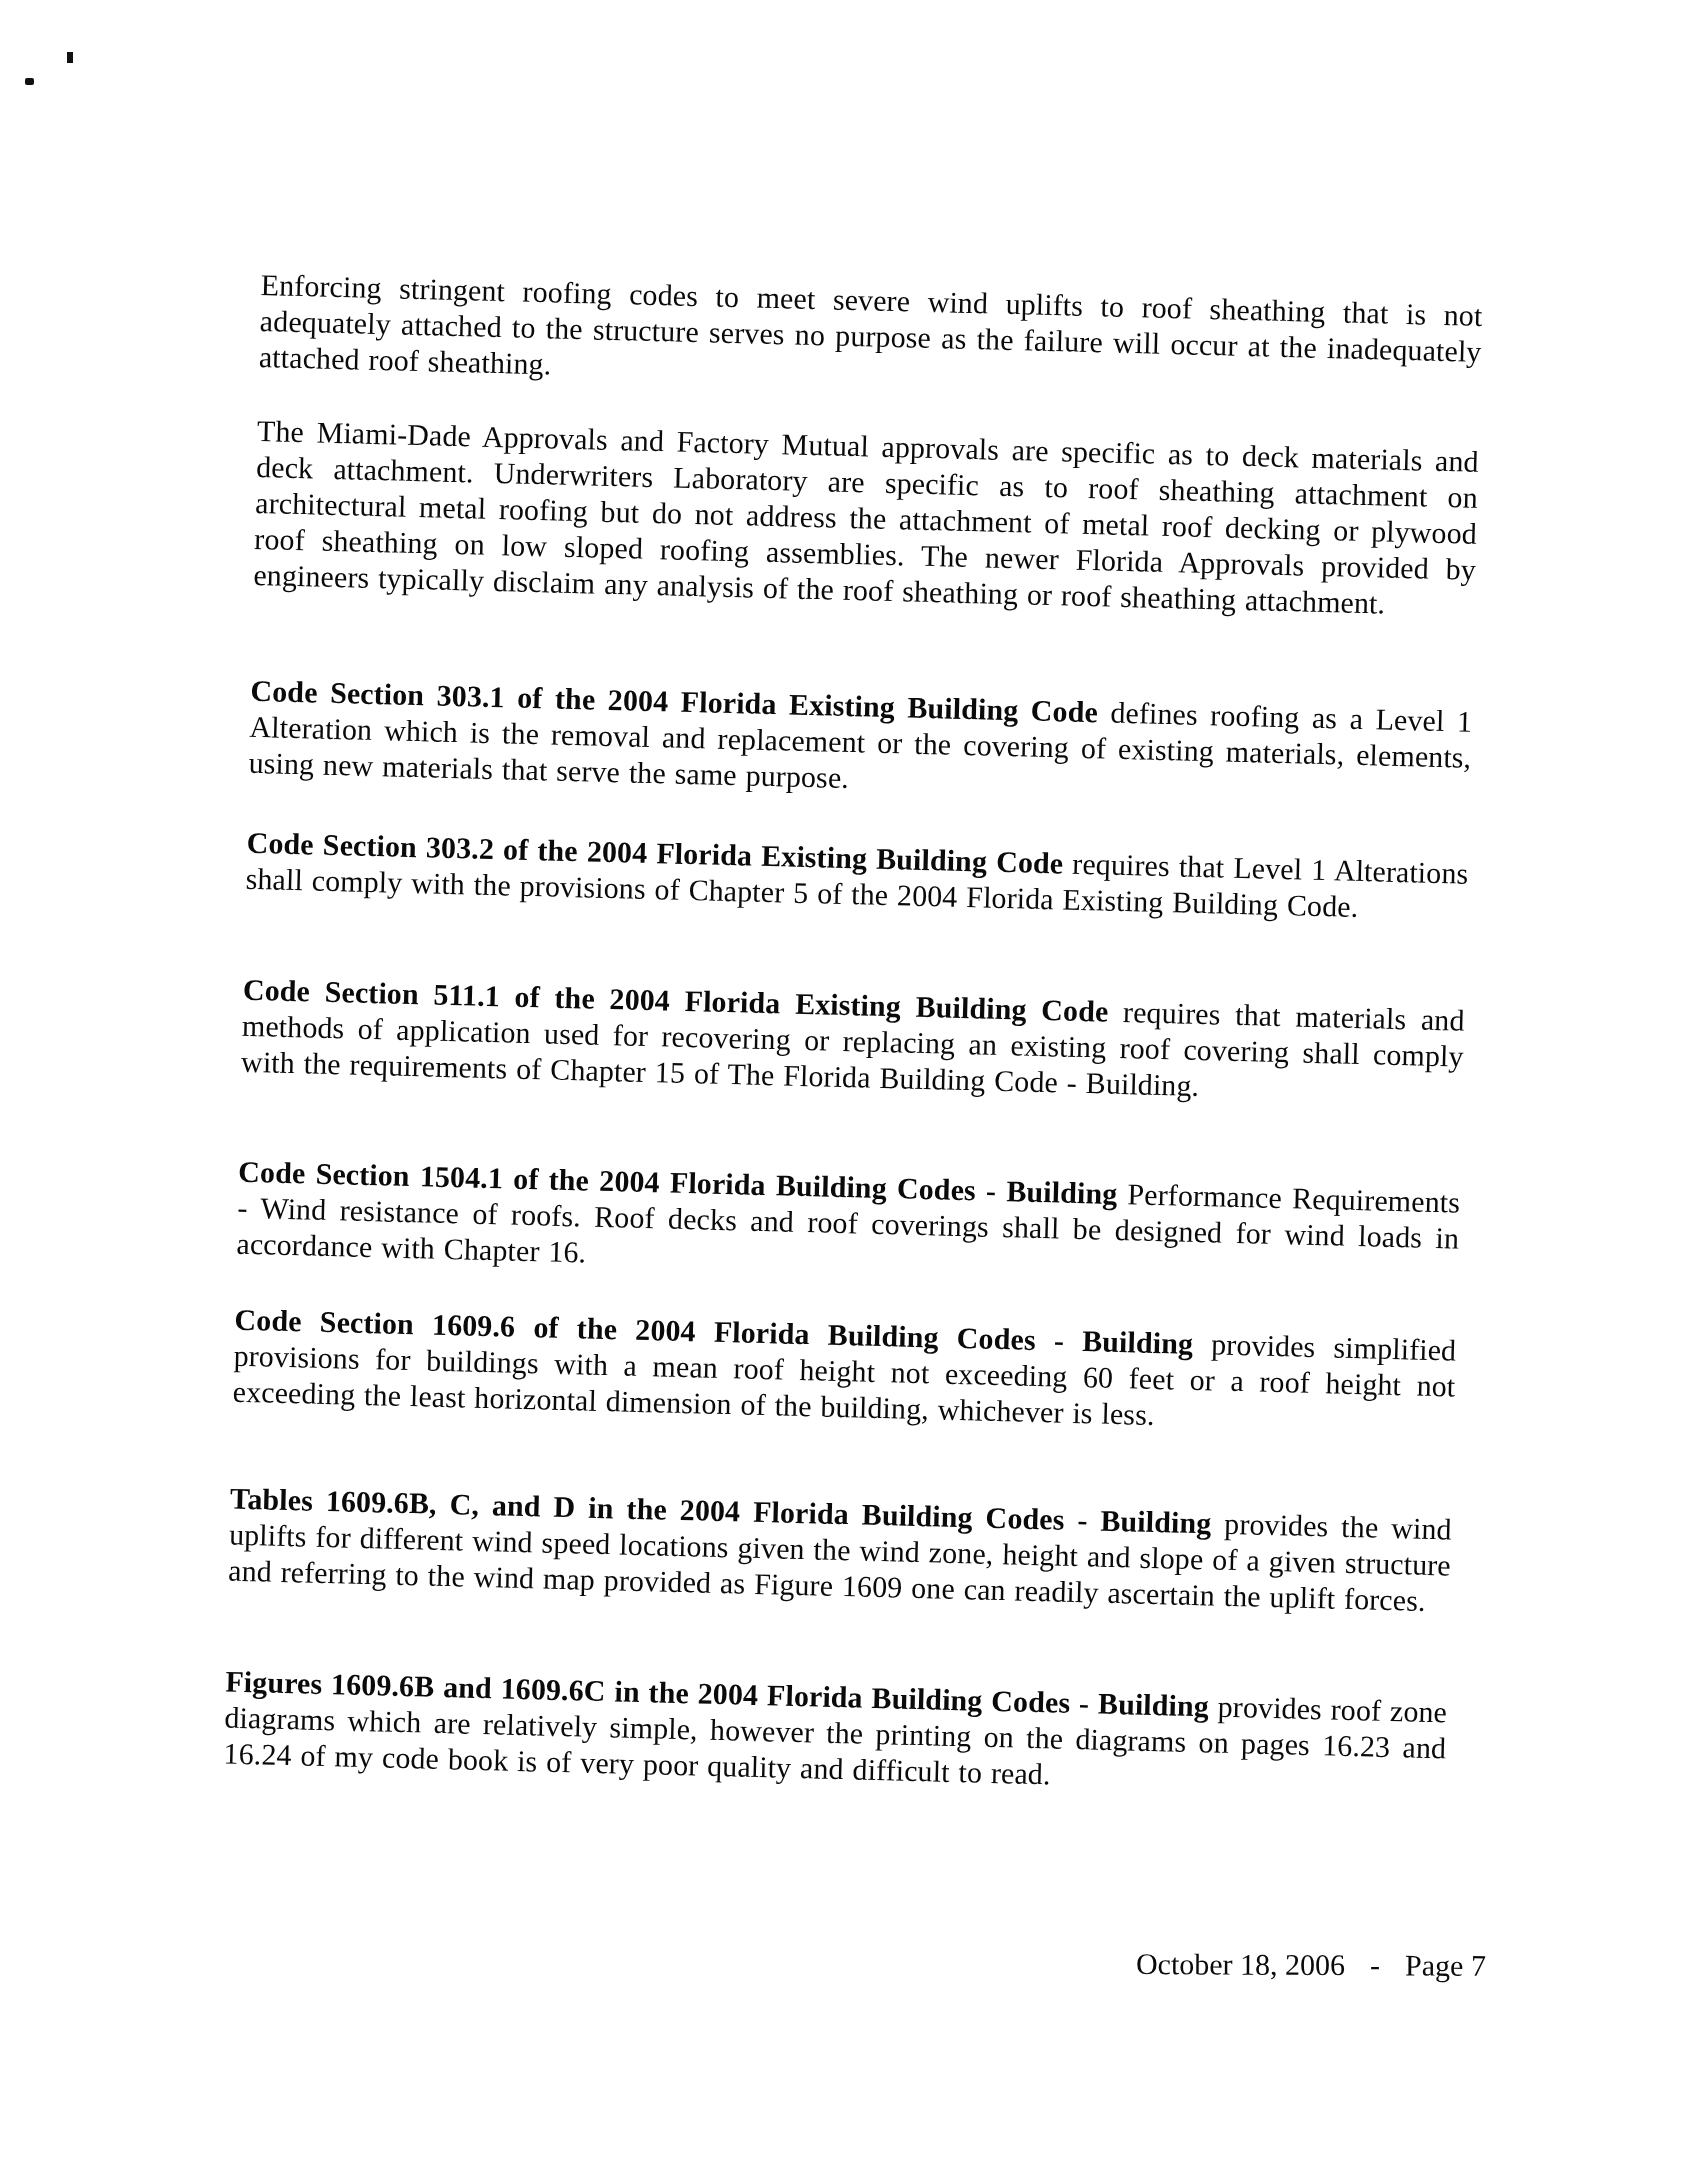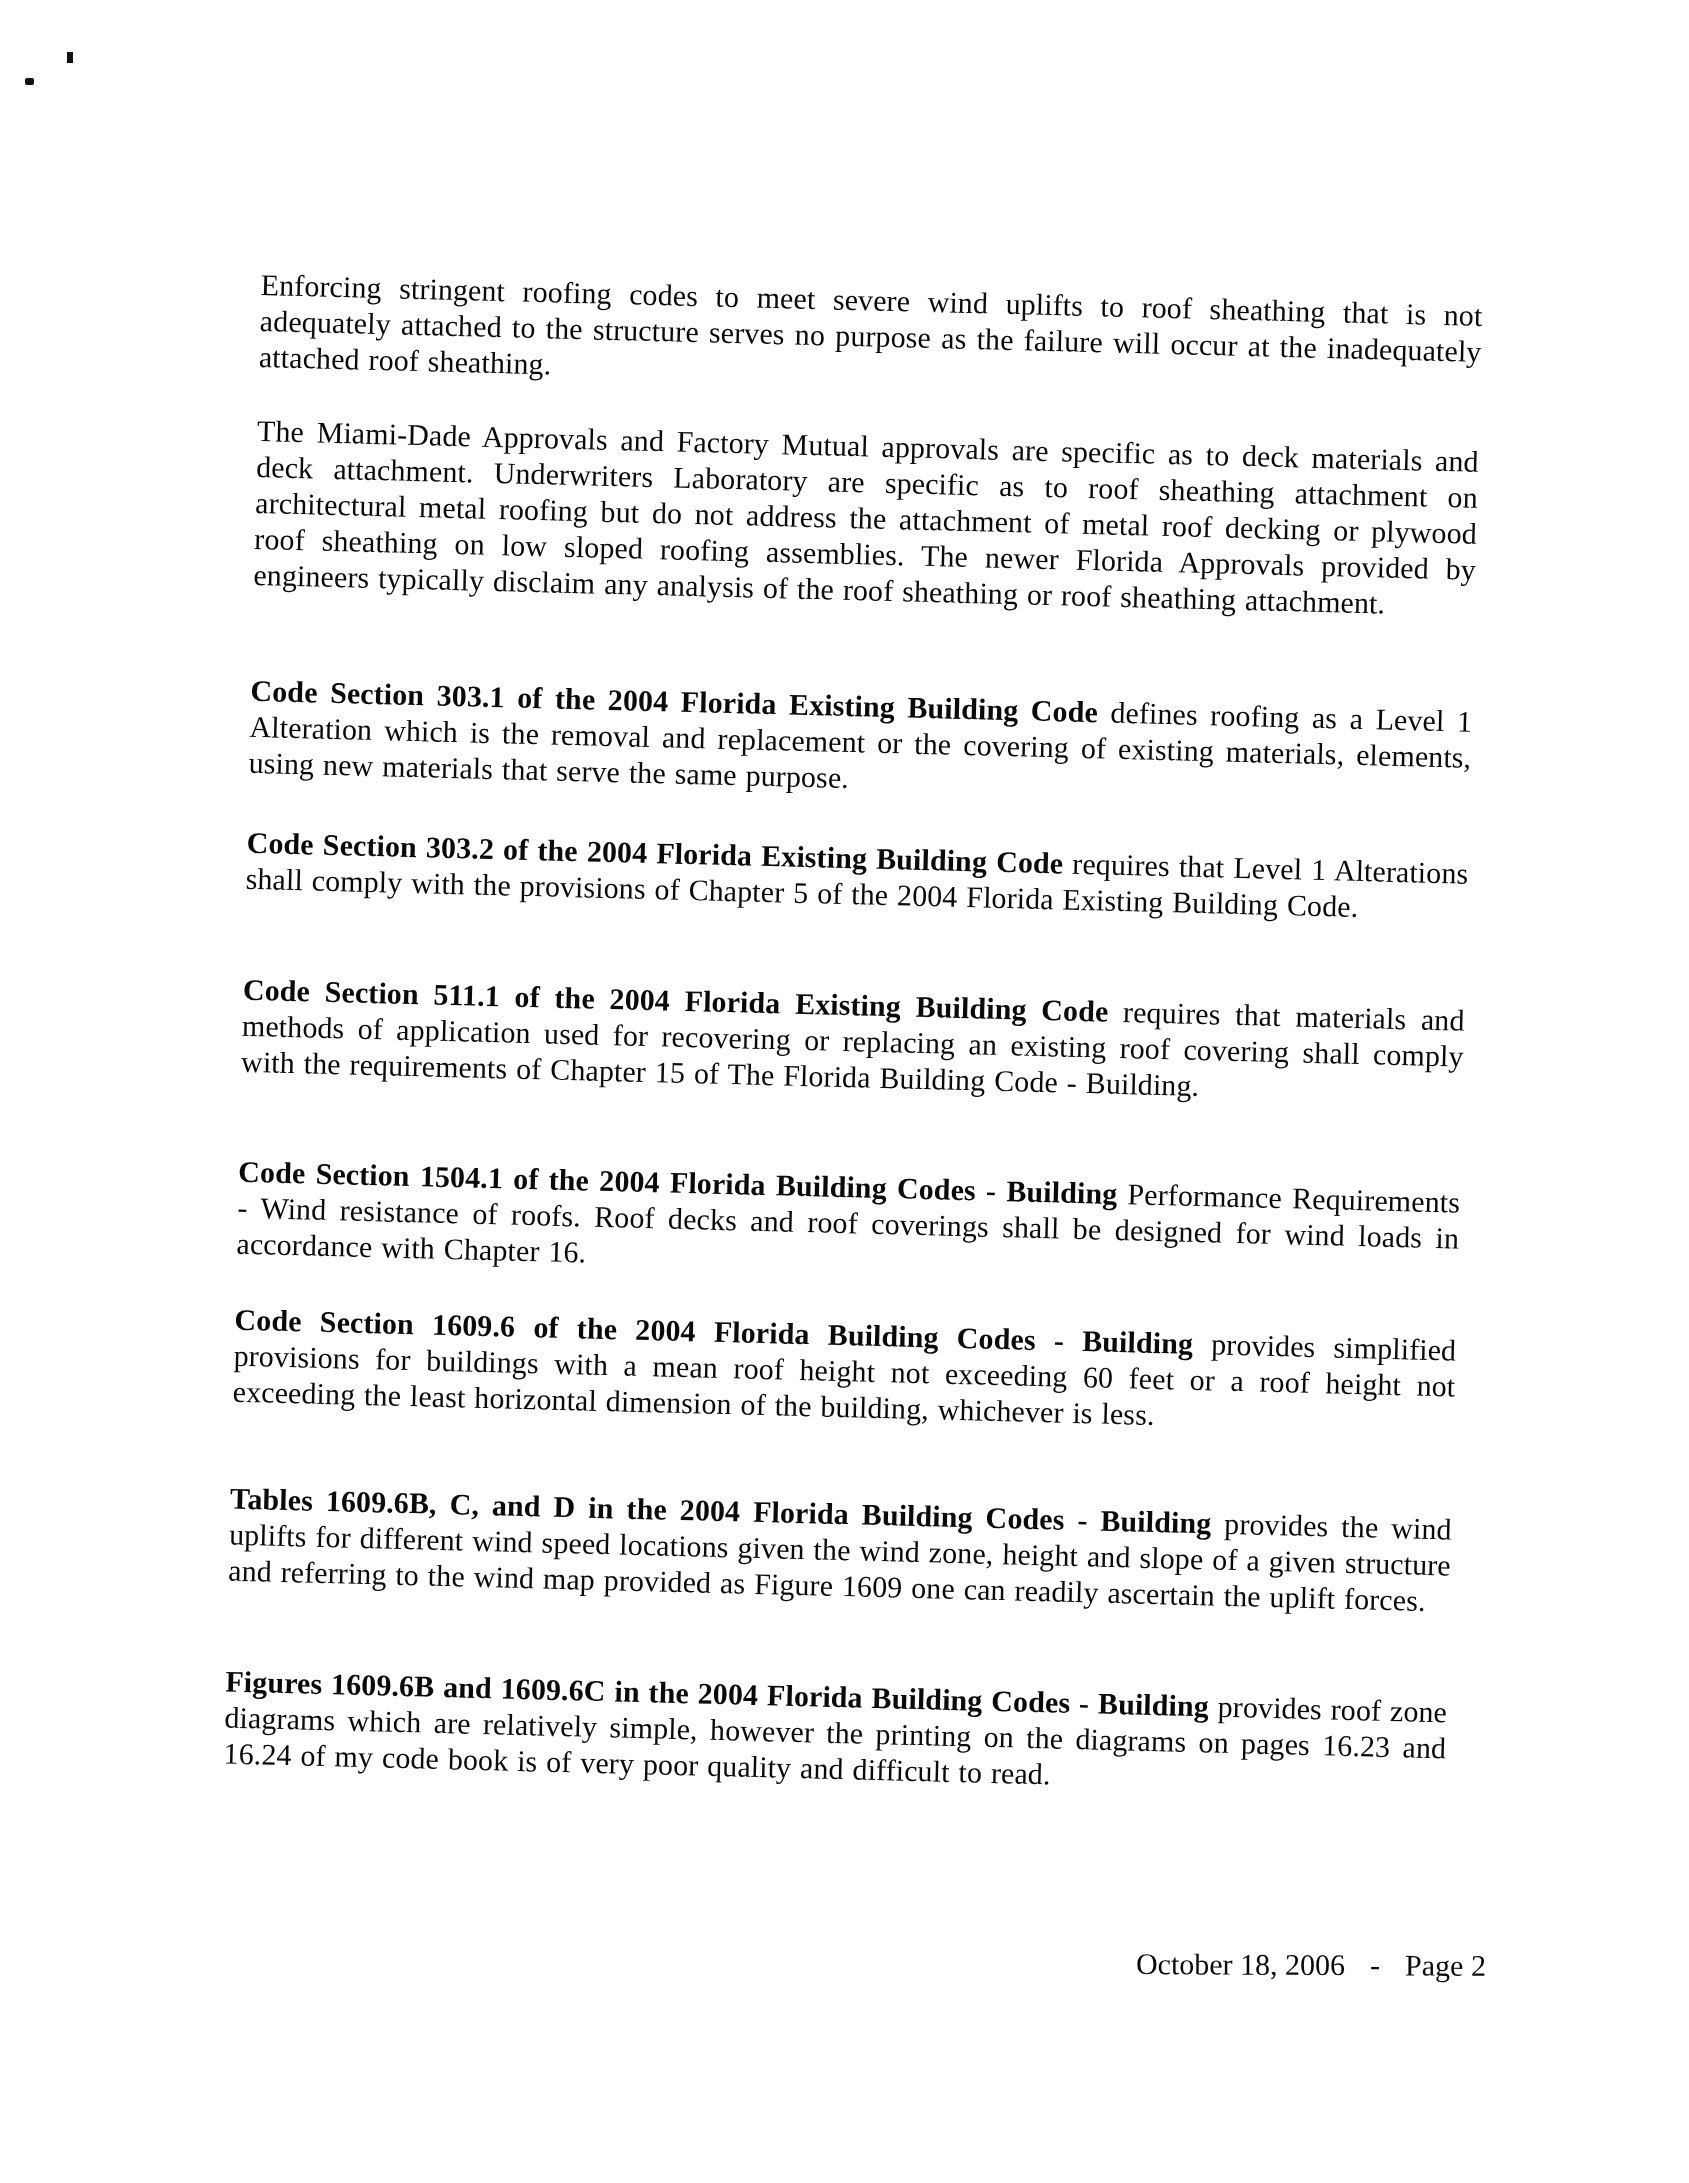--- a/index.html
+++ b/index.html
@@ -99,17 +99,17 @@
     <p class="para p6"><b>Code Section 1609.6 of the 2004 Florida Building Codes - Building</b><span> provides simplified provisions for buildings with a mean roof height not exceeding 60 feet or a roof height not exceeding the least horizontal dimension of the building, whichever is less.</span></p>
 
     <p class="para p7"><b>Tables 1609.6B, C, and D in the 2004 Florida Building Codes - Building</b><span> provides the wind uplifts for different wind speed locations given the wind zone, height and slope of a given structure and referring to the wind map provided as Figure 1609 one can readily ascertain the uplift forces.</span></p>
 
     <p class="para p8"><b>Figures 1609.6B and 1609.6C in the 2004 Florida Building Codes - Building</b><span> provides roof zone diagrams which are relatively simple, however the printing on the diagrams on pages 16.23 and 16.24 of my code book is of very poor quality and difficult to read.</span></p>
   </div>
 
   <div class="footer">
     <span>October 18, 2006</span>
     <span>-</span>
-    <span>Page 2</span>
+    <span>Page 7</span>
   </div>
 
 </div>
 
 
 </body></html>

